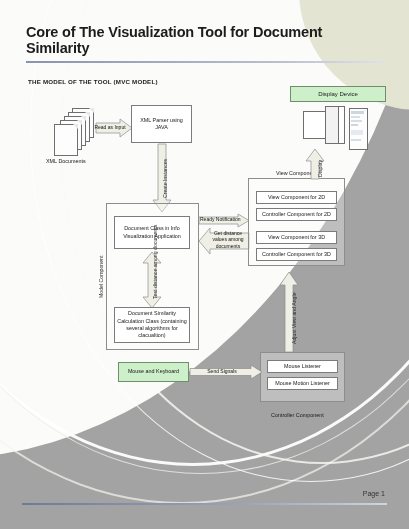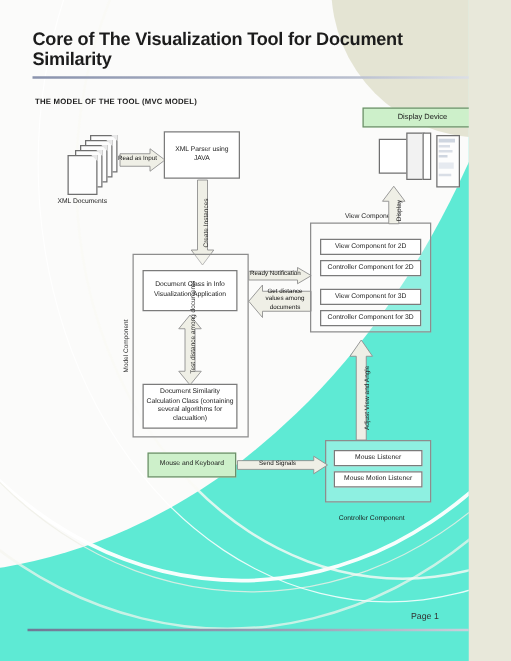--- a/index.html
+++ b/index.html
@@ -2,22 +2,22 @@
 <html><head>
 <meta charset="utf-8">
 <style>
   html,body{margin:0;padding:0;}
   body{
     width:409px;height:529px;overflow:hidden;
     font-family:"Liberation Sans", sans-serif;
     background:#e8e8da;
   }
   #slide{
-    position:relative;width:375px;height:529px;overflow:hidden;
-    background:#5eead4;
+    position:relative;width:409px;height:529px;overflow:hidden;
+    background:#a3a3a3;
   }
   
   .bgwhite{
     position:absolute;left:-60px;top:-250px;width:520px;height:700px;
     background:#fbfbfa;border-radius:0 0 100% 0;
     transform:rotate(-2deg);
   }
   .swoosh{
     position:absolute;border-radius:50%;border:0 solid transparent;
     pointer-events:none;

